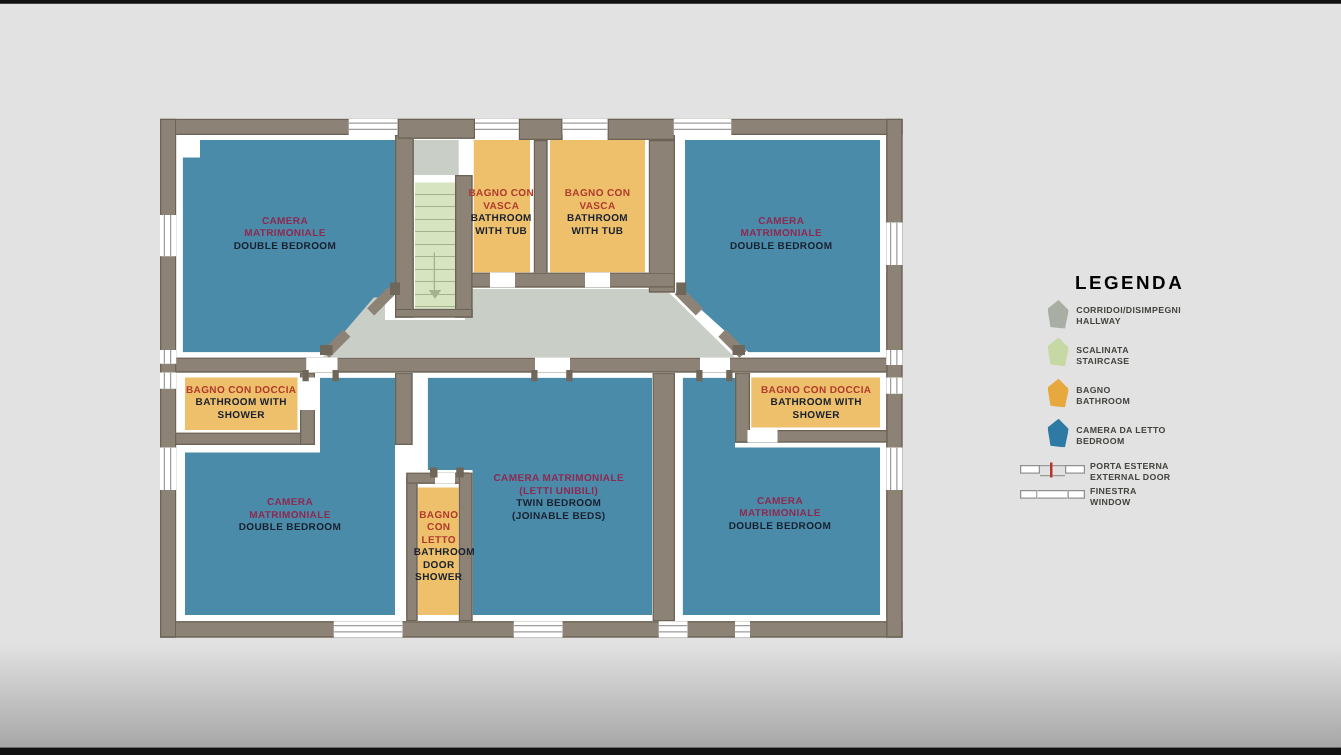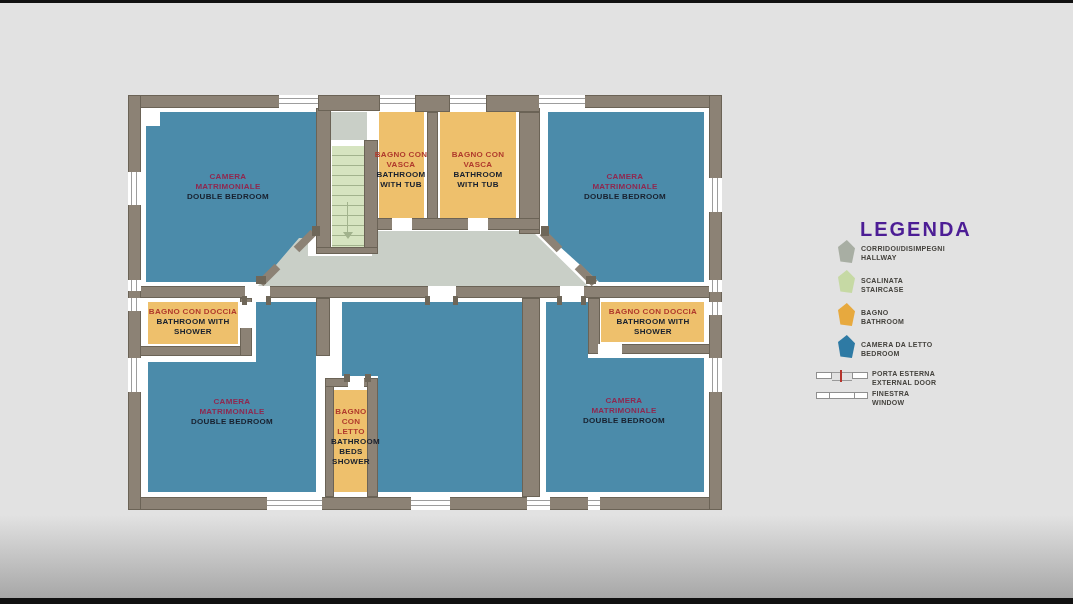--- a/index.html
+++ b/index.html
@@ -27,21 +27,21 @@
   .stairs{position:absolute;background:repeating-linear-gradient(to bottom,var(--stair) 0 9px,var(--stairline) 9px 10px);}
   .landing{position:absolute;background:var(--hallway);}
   
   .rlabel{position:absolute;text-align:center;font-size:8px;line-height:10px;
           letter-spacing:.3px;font-weight:bold;}
   .rlabel span{display:block;}
   .it{color:var(--itblue);}
   .bath .it, .itb{color:var(--itorange);}
   .en{color:var(--ink);}
   
-  .legend-title{position:absolute;font-size:20px;letter-spacing:2px;color:#4c1d95;font-weight:bold;}
+  .legend-title{position:absolute;font-size:15px;letter-spacing:2px;color:#000000;font-weight:bold;}
   .ltxt{position:absolute;font-size:7px;line-height:9px;letter-spacing:.3px;
         font-weight:bold;color:var(--legendink);}
   .ltxt span{display:block;}
   .swatch{position:absolute;width:17px;height:23px;
           clip-path:polygon(52% 0%,100% 36%,82% 100%,14% 94%,0% 30%);}
   .symbox{position:absolute;box-sizing:border-box;background:#fff;border:1px solid #8f8f8f;}
   .arrow-down{position:absolute;width:0;height:0;border-left:5px solid transparent;
               border-right:5px solid transparent;border-top:7px solid var(--stairline);}
 </style>
 </head>
@@ -178,22 +178,28 @@
     <div class="rlabel" style="left:172px;top:397px;width:120px;">
       <span class="it">CAMERA</span>
       <span class="it">MATRIMONIALE</span>
       <span class="en">DOUBLE BEDROOM</span>
     </div>
     <div class="rlabel" style="left:331px;top:407px;width:40px;">
       <span class="itb">BAGNO</span>
       <span class="itb">CON</span>
       <span class="itb">LETTO</span>
       <span class="en">BATHROOM</span>
-      <span class="en">BEDS</span>
+      <span class="en">DOOR</span>
       <span class="en">SHOWER</span>
+    </div>
+    <div class="rlabel" style="left:387px;top:378px;width:120px;">
+      <span class="it">CAMERA MATRIMONIALE</span>
+      <span class="it">(LETTI UNIBILI)</span>
+      <span class="en">TWIN BEDROOM</span>
+      <span class="en">(JOINABLE BEDS)</span>
     </div>
     <div class="rlabel" style="left:564px;top:396px;width:120px;">
       <span class="it">CAMERA</span>
       <span class="it">MATRIMONIALE</span>
       <span class="en">DOUBLE BEDROOM</span>
     </div>
   </div>
 
   <div class="abs" style="left:815px;top:218px;width:250px;height:200px;">
     <div class="legend-title" style="left:45px;top:0;">LEGENDA</div>

